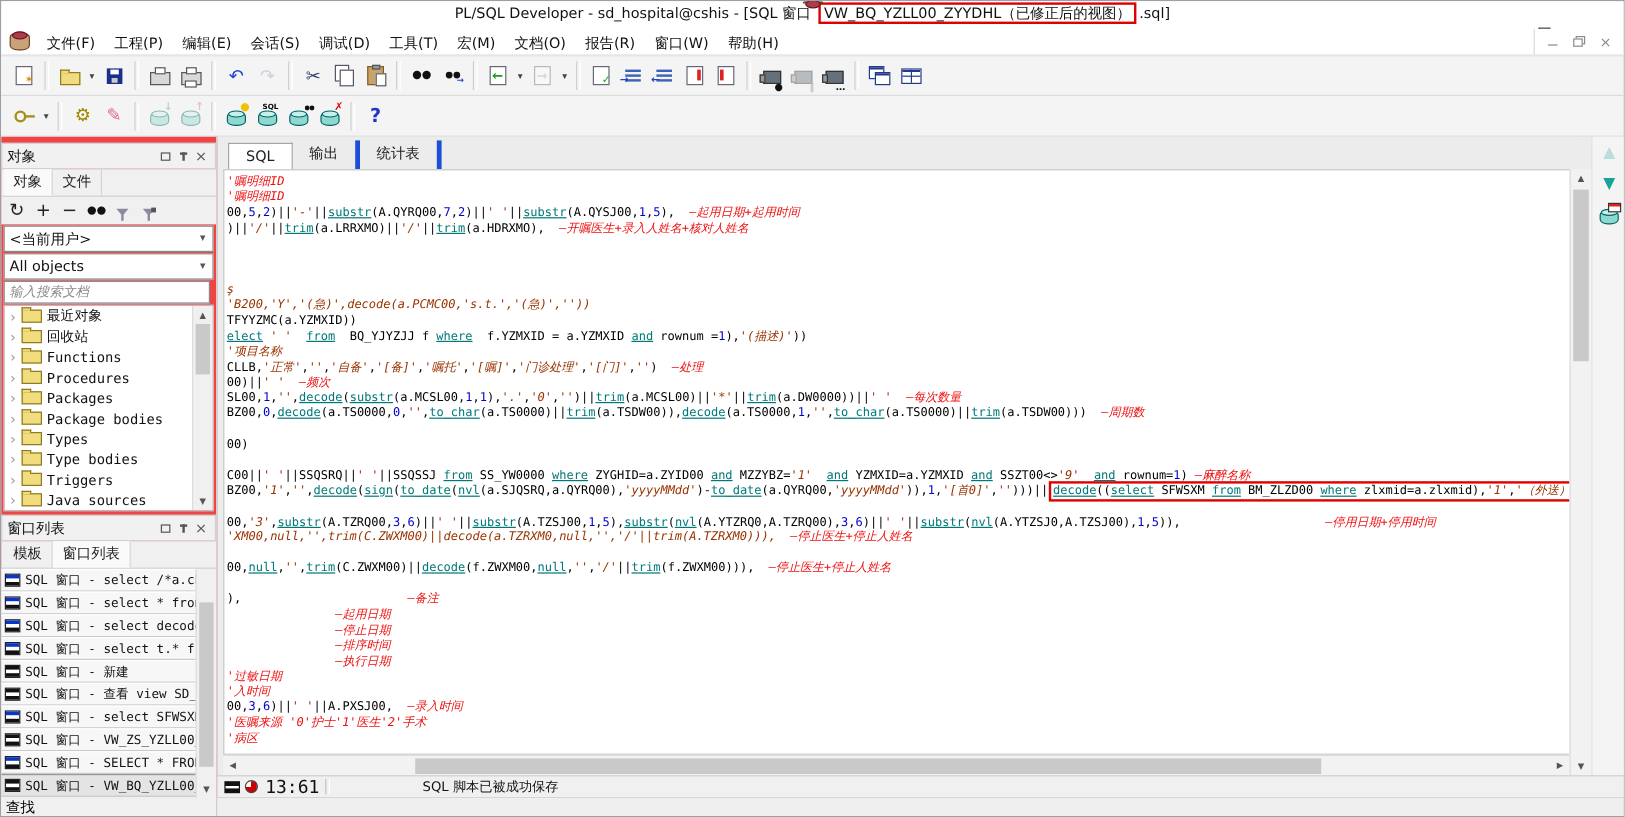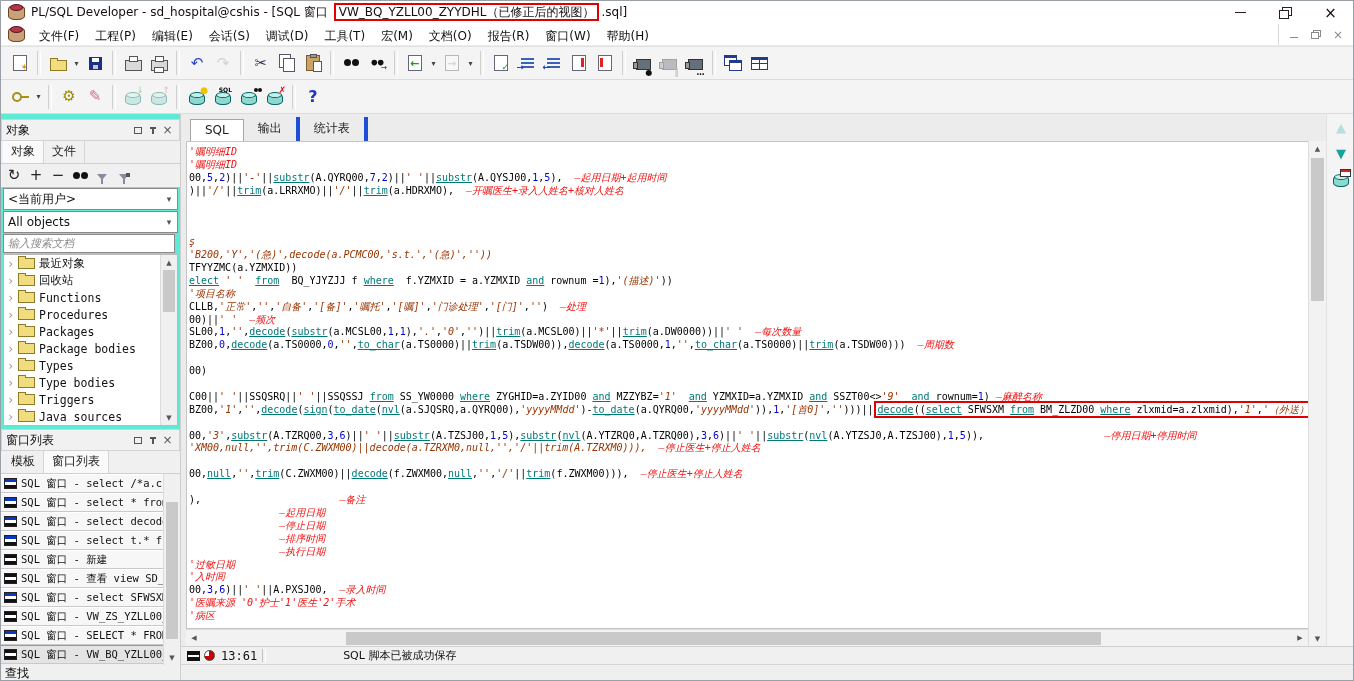--- a/index.html
+++ b/index.html
@@ -1,20 +1,20 @@
 <!DOCTYPE html>
 <html style="--kw: #007878; --num: #0000cc; --str: #993300; --com: #ee1111; --box: #e00000;"><head>
 <meta charset="utf-8">
 <style>
   html,body{margin:0;padding:0;width:1354px;height:681px;overflow:hidden;background:#fff;
     font-family:"DejaVu Sans",sans-serif;-webkit-font-smoothing:antialiased;}
   #win{position:relative;width:1352px;height:679px;border:1px solid #9aa0a6;background:#fff;overflow:hidden;}
 
   
-  #titlebar{position:absolute;left:0;top:0;width:100%;height:23px;background:#fff;display:flex;align-items:center;}
+  #titlebar{position:absolute;left:0;top:0;width:100%;height:23px;background:#fff;display:flex;align-items:center;flex-direction:column;}
   .appicon{width:15px;height:13px;margin:0 6px 0 7px;position:relative;background:#caa27a;border:1px solid #6e4324;border-radius:7px/4px;}
   .appicon::before{content:"";position:absolute;left:1px;top:-2px;width:11px;height:5px;background:#b03a4a;border:1px solid #5e1520;border-radius:50%;}
   #titletext{font-size:12px;color:#111;white-space:nowrap;}
   .title-box{border:2px solid #e00000;padding:0 3px;margin:0 2px;}
   #wcontrols{margin-left:auto;display:flex;height:100%;}
   .wc{width:45px;height:100%;display:flex;align-items:center;justify-content:center;}
   .wc-min::before{content:"";width:11px;height:1px;background:#222;}
   .wc-rest{position:relative;}
   .wc-rest::before{content:"";position:absolute;width:8px;height:7px;border:1px solid #222;background:#fff;margin-left:3px;margin-top:-3px;}
   .wc-rest::after{content:"";position:absolute;width:8px;height:7px;border:1px solid #222;background:#fff;margin-left:-3px;margin-top:3px;}
@@ -89,21 +89,21 @@
   .k-cylwin::after{content:"";position:absolute;right:-3px;top:-7px;width:9px;height:6px;background:#fff;border:1px solid #333;box-shadow:inset 0 2px 0 #d22;}
   .k-funnel,.k-funnel2{width:0;height:0;border-left:5px solid transparent;border-right:5px solid transparent;border-top:6px solid #8a8aa0;position:relative;margin-top:2px;}
   .k-funnel::after,.k-funnel2::after{content:"";position:absolute;left:-1px;top:-1px;width:2px;height:5px;background:#8a8aa0;}
   .k-funnel2::before{content:"";position:absolute;left:2px;top:-7px;width:4px;height:4px;background:#555;}
   .k-arrow3d{font-size:13px;line-height:1;}
 
   
   #workspace{position:absolute;left:0;top:113px;width:100%;height:532px;background:#ececec;}
 
   
-  #leftcol{position:absolute;left:0;top:113px;width:180px;height:550px;background:#5eead4;border-right:1px solid #cfcfcf;box-sizing:border-box;z-index:3;}
+  #leftcol{position:absolute;left:0;top:113px;width:180px;height:550px;background:#ef4444;border-right:1px solid #cfcfcf;box-sizing:border-box;z-index:3;}
   .pheader{height:22px;display:flex;align-items:center;padding:0 4px;background:#f1f1f1;border:1px solid #d2d2d2;font-size:12px;color:#111;box-sizing:border-box;}
   .pheader .ptitle{flex:1;}
   .phbtn{width:15px;height:13px;display:flex;align-items:center;justify-content:center;color:#555;position:relative;}
   .phb-rest::before{content:"";width:6px;height:5px;border:1px solid #555;}
   .phb-pin::before{content:"";position:absolute;width:6px;height:2px;background:#555;top:3px;}
   .phb-pin::after{content:"";position:absolute;width:2px;height:7px;background:#555;top:3px;}
   .phb-close{font-size:12px;}
   .ptabs{height:22px;display:flex;align-items:flex-end;background:#f0f0f0;border-bottom:1px solid #cfcfcf;padding-left:2px;}
   .ptab{font-size:12px;padding:2px 8px 3px 8px;color:#222;border-right:1px solid #d5d5d5;}
   .ptab.active{background:#fafafa;font-weight:normal;}
@@ -152,21 +152,21 @@
   #vscroll{position:absolute;left:1307px;top:140px;width:18px;height:505px;background:#f2f2f2;border-left:1px solid #dcdcdc;box-sizing:border-box;z-index:2;}
   #rightstrip{position:absolute;left:1325px;top:113px;width:29px;height:532px;background:#f4f4f4;border-left:1px solid #e2e2e2;box-sizing:border-box;}
   .rs-btn{width:100%;height:26px;display:flex;align-items:center;justify-content:center;}
 
   
   #statusbar{position:absolute;left:180px;top:645px;width:1174px;height:18px;background:#f0f0f0;border-top:1px solid #cfcfcf;display:flex;align-items:center;font-size:11px;color:#111;box-sizing:border-box;z-index:2;}
   .vr{width:2px;height:13px;border-left:1px solid #c2c2c2;border-right:1px solid #fff;margin:0 5px;}
   .statwin{width:13px;height:10px;background:#111;position:relative;margin:0 4px 0 6px;}
   .statwin::after{content:"";position:absolute;left:1px;right:1px;top:4px;height:2px;background:#fff;}
   .pie{width:11px;height:11px;border-radius:50%;border:1px solid #444;background:conic-gradient(#c00 0 75%,#fff 75% 100%);margin-right:6px;box-sizing:border-box;}
-  .sbtime{font-family:"DejaVu Sans Mono",monospace;font-size:12px;}
+  .sbtime{font-family:"DejaVu Sans Mono",monospace;font-size:15px;}
   .sbmsg{margin-left:72px;}
   #bottomstrip{position:absolute;left:0;top:663px;width:100%;height:18px;background:#efefef;border-top:1px solid #d5d5d5;box-sizing:border-box;}
   .fheader{width:180px;height:100%;border-right:1px solid #cfcfcf;display:flex;align-items:center;padding-left:4px;font-size:12px;background:#f0f0f0;box-sizing:border-box;}
 </style>
 </head>
 <body>
 
 <div id="win">
 
   <div id="titlebar">

